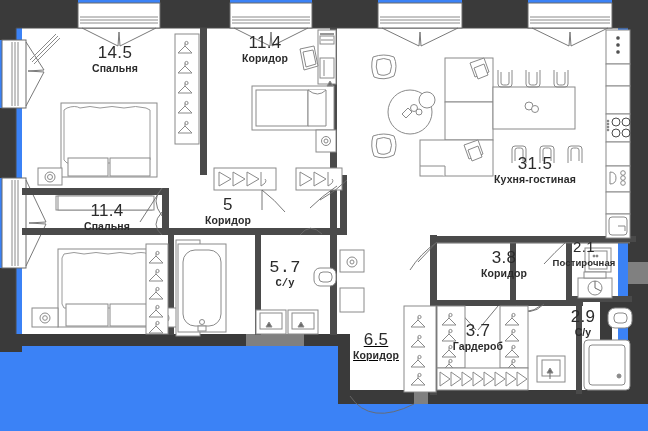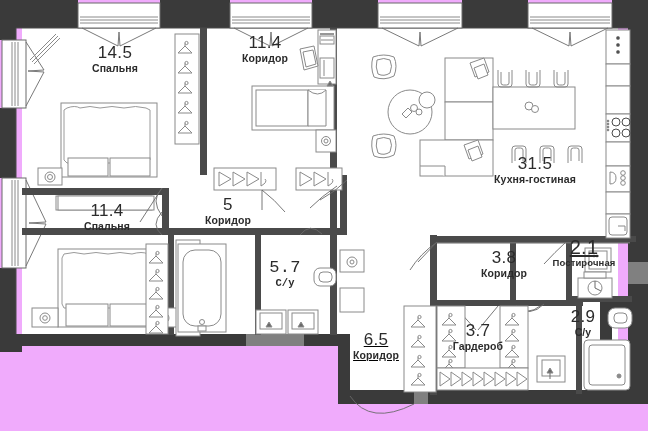--- a/index.html
+++ b/index.html
@@ -1,23 +1,23 @@
 <!DOCTYPE html>
 <html><head>
 <meta charset="utf-8">
 <style>
   html,body{margin:0;padding:0;background:#ffffff;}
   body{font-family:"Liberation Sans",sans-serif;}
-  #plan-wrap{position:relative;width:648px;height:431px;background:#f0abfc;overflow:hidden;}
+  #plan-wrap{position:relative;width:648px;height:431px;background:#3b82f6;overflow:hidden;}
   #plan-svg{position:absolute;left:0;top:0;width:648px;height:431px;display:block;}
   .room-label{position:absolute;text-align:center;pointer-events:none;}
   .room-area{font-size:17px;color:#2b2b2b;line-height:18px;letter-spacing:.3px;}
   .room-name{font-size:10.5px;color:#2b2b2b;line-height:13px;font-weight:bold;letter-spacing:.1px;}
   .room-name.sm{font-size:9.5px;}
-  .room-area.sm{font-size:20px;text-decoration:underline;}
+  .room-area.sm{font-size:15px;}
 </style>
 </head>
 <body>
 
 <div id="plan-wrap">
 
 <svg id="plan-svg" viewBox="0 0 648 431">
   <defs>
     <g id="hanger">
       <path d="M0,7 L7,0 L14,7" fill="none" stroke="#8a8a8a" stroke-width="1"></path>

